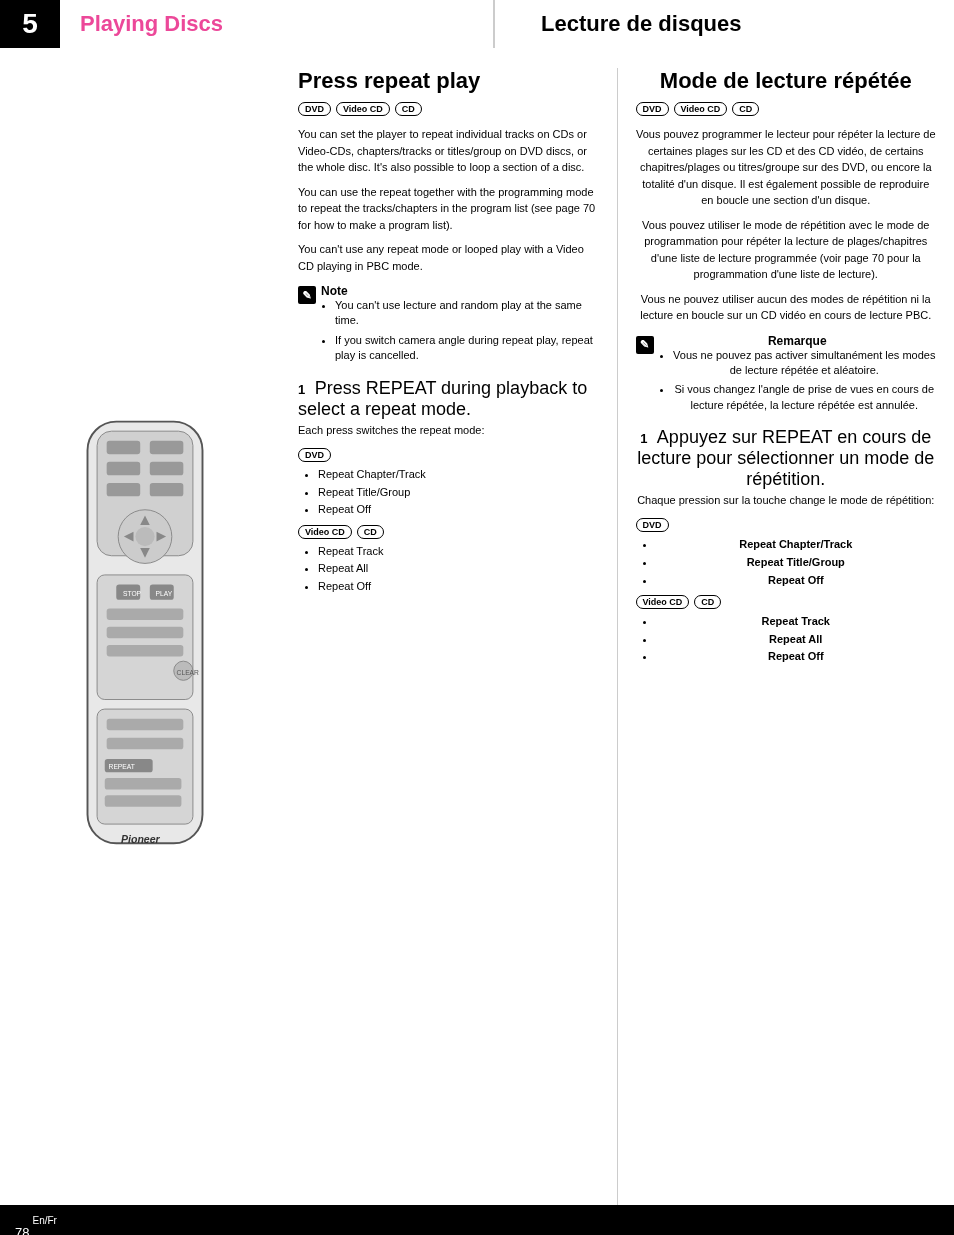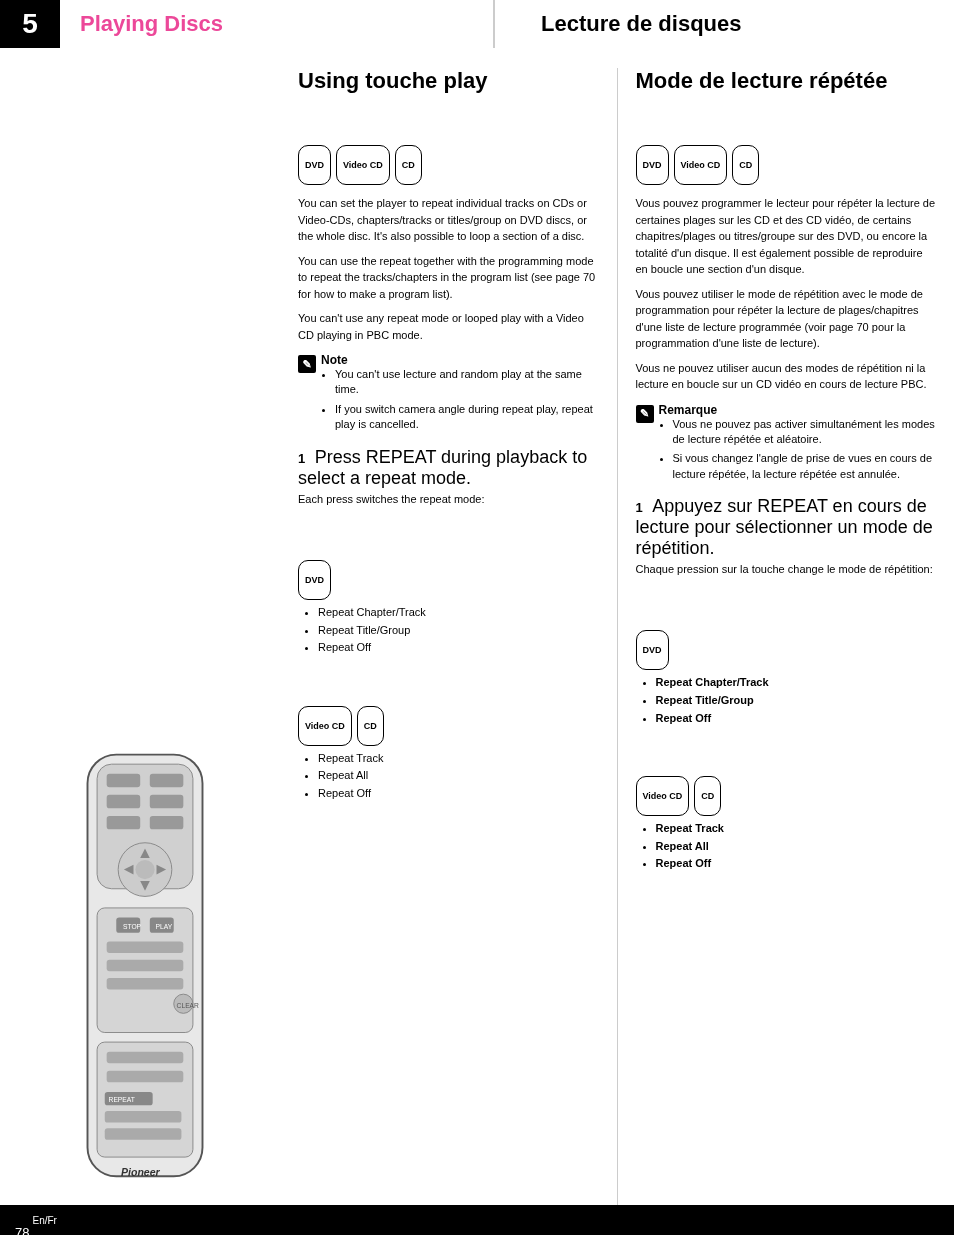--- a/index.html
+++ b/index.html
@@ -54,21 +54,21 @@
     .content {
       display: flex;
       height: calc(100% - 48px - 30px);
       padding: 0;
     }
 
     
     .left-panel {
       width: 290px;
       display: flex;
-      align-items: flex-end;
+      align-items: center;
       justify-content: center;
       padding-top: 30px;
       flex-shrink: 0;
     }
 
     
     .remote {
       width: 160px;
       height: 460px;
     }
@@ -81,41 +81,41 @@
     }
 
     .col-left {
       flex: 1;
       padding: 0 18px 0 8px;
       border-right: 1px solid #ccc;
     }
     .col-right {
       flex: 1;
       padding: 0 18px 0 18px;
+      text-align: center;
     }
 
     h2 {
       font-size: 22px;
       font-weight: bold;
       color: #000;
       margin-bottom: 8px;
     }
 
     .disc-badges {
       display: flex;
       gap: 5px;
       margin-bottom: 10px;
     }
     .badge {
       border: 1px solid #000;
       border-radius: 10px;
       font-size: 9px;
-      padding: 14px 6px;
-      font-weight: bold;
-      margin-top: 43px;
+      padding: 1px 6px;
+      font-weight: bold;
     }
 
     p {
       font-size: 11px;
       line-height: 1.5;
       color: #000;
       margin-bottom: 8px;
     }
 
     .note-box {
@@ -271,21 +271,21 @@
       <rect x="38" y="382" width="80" height="12" rx="3" fill="#aaa"></rect>
       <rect x="38" y="400" width="80" height="12" rx="3" fill="#aaa"></rect>
 
       <text x="55" y="450" font-size="11" font-style="italic" fill="#333" font-weight="bold">Pioneer</text>
     </svg>
   </div>
 
   <div class="right-panel">
 
     <div class="col-left">
-      <h2>Using touche play</h2>
+      <h2>Press repeat play</h2>
       <div class="disc-badges">
         <span class="badge">DVD</span>
         <span class="badge">Video CD</span>
         <span class="badge">CD</span>
       </div>
       <p>You can set the player to repeat individual tracks on CDs or Video-CDs, chapters/tracks or titles/group on DVD discs, or the whole disc. It's also possible to loop a section of a disc.</p>
       <p>You can use the repeat together with the programming mode to repeat the tracks/chapters in the program list (see page 70 for how to make a program list).</p>
       <p>You can't use any repeat mode or looped play with a Video CD playing in PBC mode.</p>
 
       <div class="note-box">

